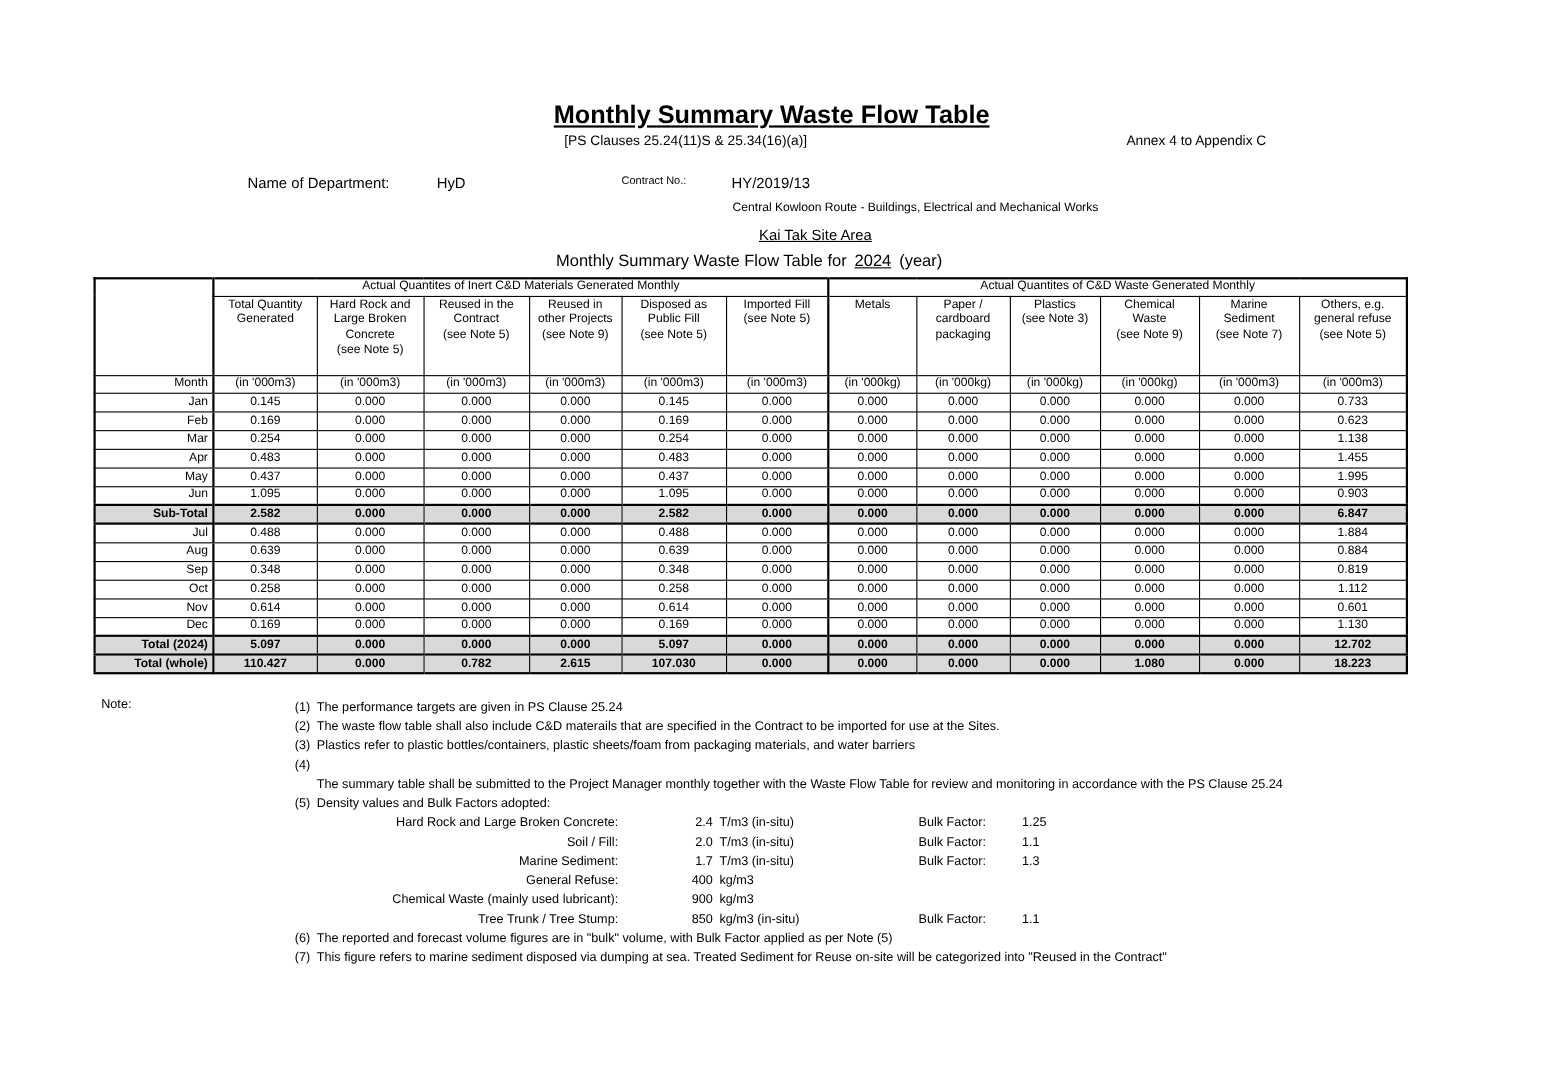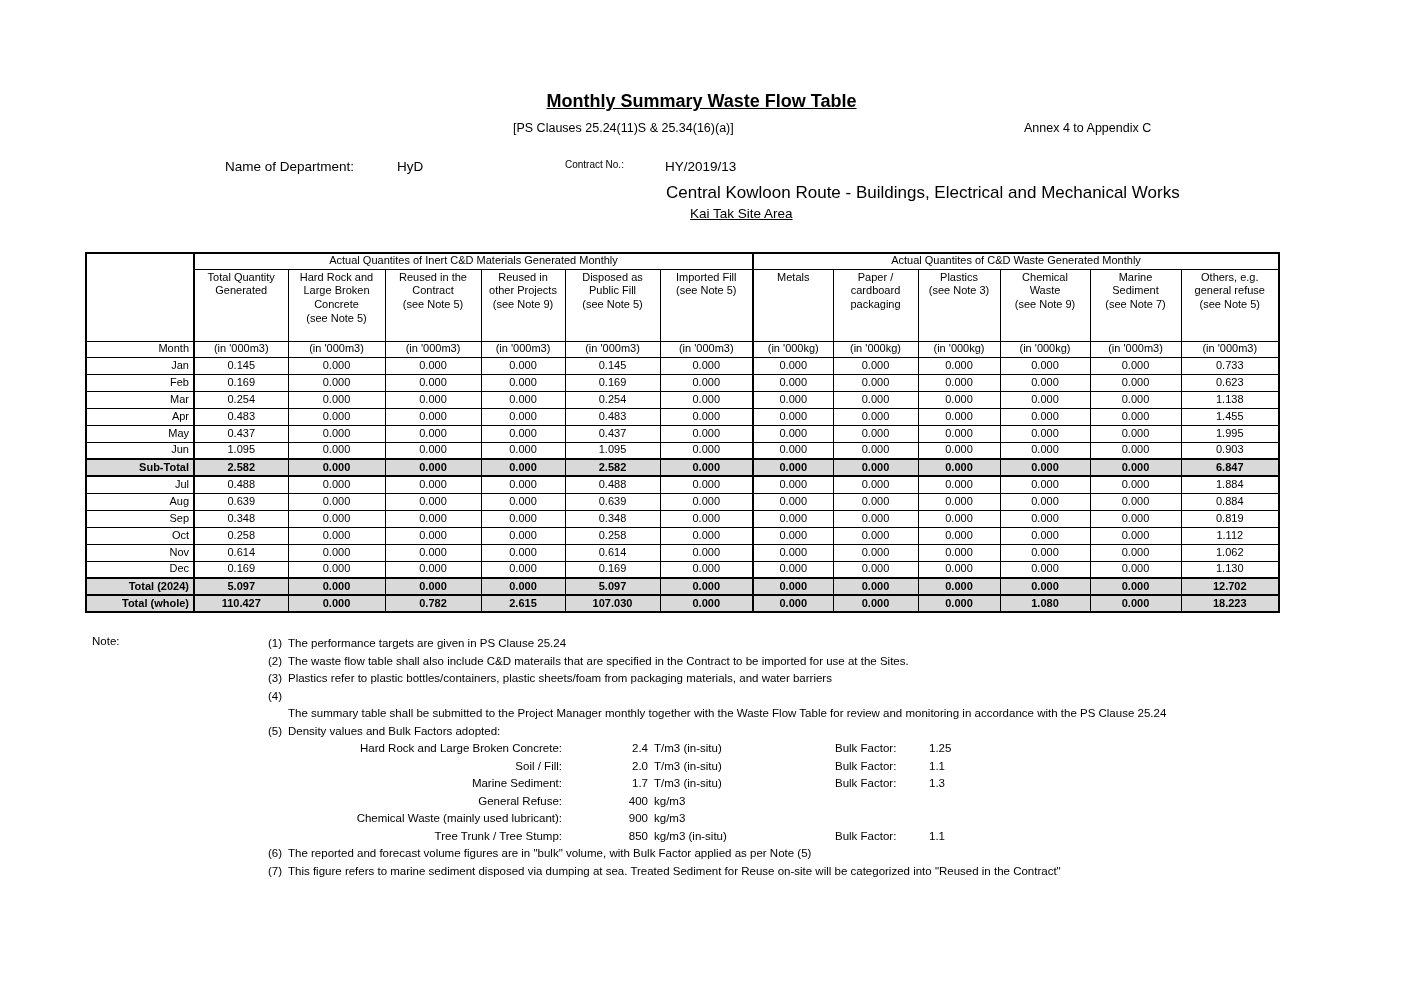--- a/index.html
+++ b/index.html
@@ -1,29 +1,29 @@
 <!DOCTYPE html>
 <html><head>
 <meta charset="utf-8">
 <style>
   * { margin:0; padding:0; box-sizing:border-box; }
   body { width:1403px; height:992px; background:#ffffff; color:#000;
          font-family:"Liberation Sans", sans-serif; }
   .page { position:relative; width:1403px; height:992px; overflow:hidden; background:#fff; }
   .abs { position:absolute; }
 
-  .title { top:91px; left:0; width:1403px; text-align:center; font-size:18px; font-weight:700; }
+  .title { top:91px; left:0; width:1403px; text-align:center; font-size:23px; font-weight:700; }
   .title span { text-decoration:underline; }
   .ps-clauses { top:121px; left:513px; font-size:12.5px; }
   .annex { top:121px; left:1024px; font-size:12.5px; }
   .dept-label { top:159px; left:225px; font-size:13.5px; }
   .dept-value { top:159px; left:397px; font-size:13.5px; }
   .contract-label { top:159px; left:565px; font-size:10px; }
   .contract-value { top:159px; left:665px; font-size:13.5px; }
-  .contract-desc { top:183px; left:666px; font-size:17px; }
+  .contract-desc { top:183px; left:666px; font-size:11px; }
   .site { top:206px; left:666px; font-size:13.5px; text-decoration:underline;margin-left:24px; }
   .table-title { top:229px; left:0; width:1362px; text-align:center; font-size:15px; }
   .table-title .year { text-decoration:underline; margin:0 3px; }
 
   table.wft { position:absolute; top:252px; left:85px; width:1193px;
               border-collapse:collapse; table-layout:fixed; font-size:11px;
               border:2px solid #000; }
   .wft td { border:1px solid #000; padding:0 2px; text-align:center;
             vertical-align:middle; height:17px; line-height:1.25; overflow:hidden; }
   .wft td.sep-r { border-right:2px solid #000; }
@@ -57,20 +57,25 @@
   <div class="abs ps-clauses">[PS Clauses 25.24(11)S &amp; 25.34(16)(a)]</div>
   <div class="abs annex">Annex 4 to Appendix C</div>
 
   <div class="abs dept-label">Name of Department:</div>
   <div class="abs dept-value">HyD</div>
   <div class="abs contract-label">Contract No.:</div>
   <div class="abs contract-value">HY/2019/13</div>
   <div class="abs contract-desc">Central Kowloon Route - Buildings, Electrical and Mechanical Works</div>
   <div class="abs site">Kai Tak Site Area</div>
 
+  <div class="abs table-title">
+    <span>Monthly Summary Waste Flow Table for</span>
+    <span class="year">2024</span>
+    <span>(year)</span>
+  </div>
 
   <table class="wft">
     <colgroup>
       <col style="width:108px">
         <col style="width:94px">
         <col style="width:97px">
       <col style="width:96px">
         <col style="width:84px">
         <col style="width:95px">
       <col style="width:93px">
@@ -309,21 +314,21 @@
           <td>0.000</td>
           <td>0.000</td>
           <td>0.000</td>
           <td>0.614</td>
           <td class="sep-r">0.000</td>
           <td>0.000</td>
           <td>0.000</td>
           <td>0.000</td>
           <td>0.000</td>
           <td>0.000</td>
-          <td>1.062</td>
+          <td>0.601</td>
         </tr>
         <tr class="normal">
           <td class="month-cell sep-r">Dec</td>
           <td>0.169</td>
           <td>0.000</td>
           <td>0.000</td>
           <td>0.000</td>
           <td>0.169</td>
           <td class="sep-r">0.000</td>
           <td>0.000</td>

